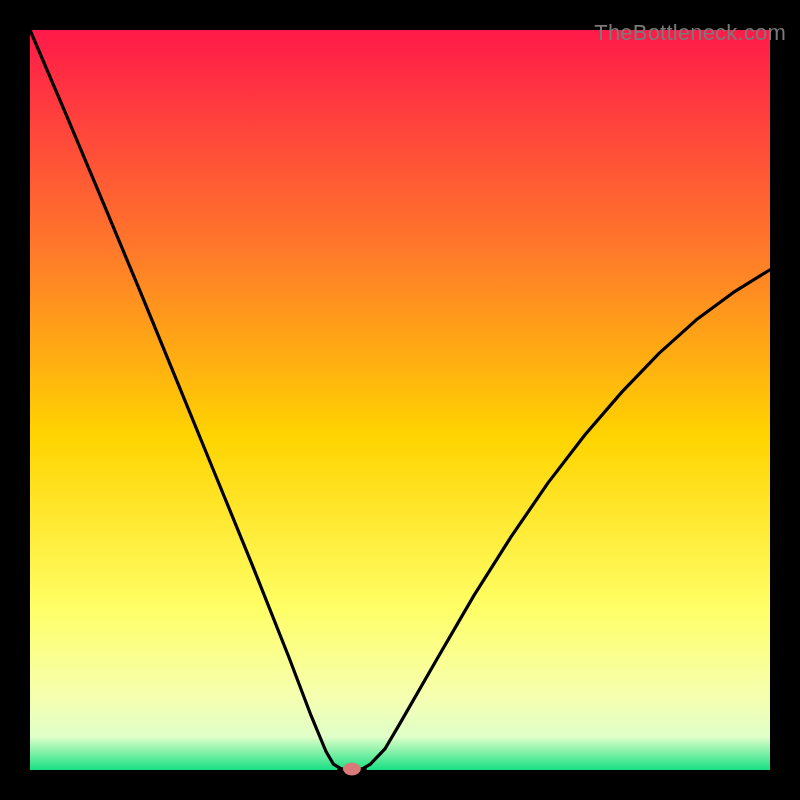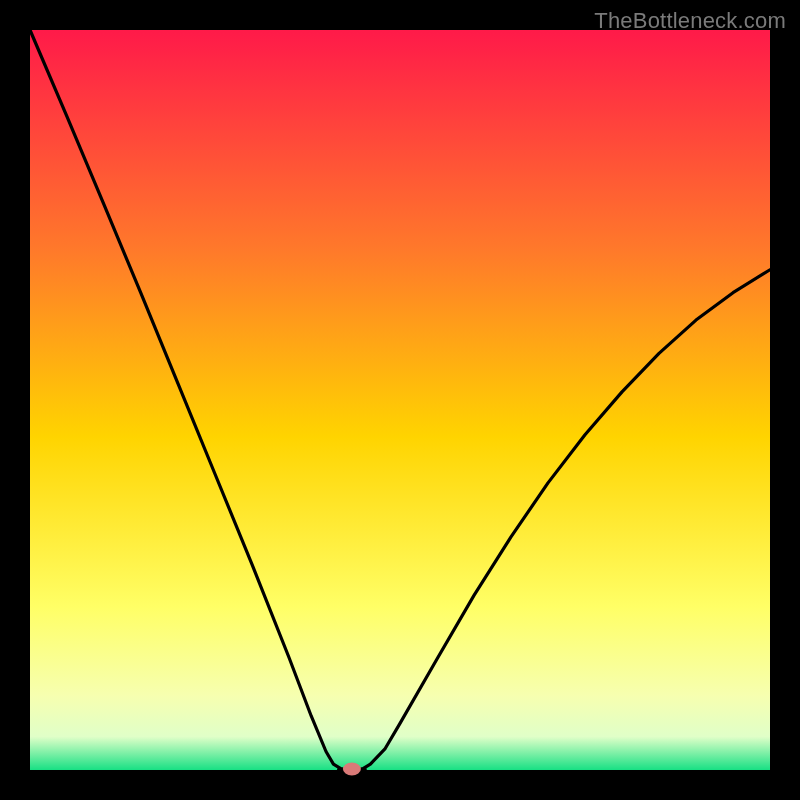--- a/index.html
+++ b/index.html
@@ -11,21 +11,21 @@
     font-family: Arial, Helvetica, sans-serif;
   }
   .frame {
     position: relative;
     width: 800px;
     height: 800px;
     background: #000;
   }
   .watermark {
     position: absolute;
-    top: 8px;
+    top: 20px;
     right: 14px;
     color: #7a7a7a;
     font-size: 22px;
     font-weight: 500;
     letter-spacing: 0.2px;
     z-index: 5;
   }
   svg {
     position: absolute;
     top: 0;

